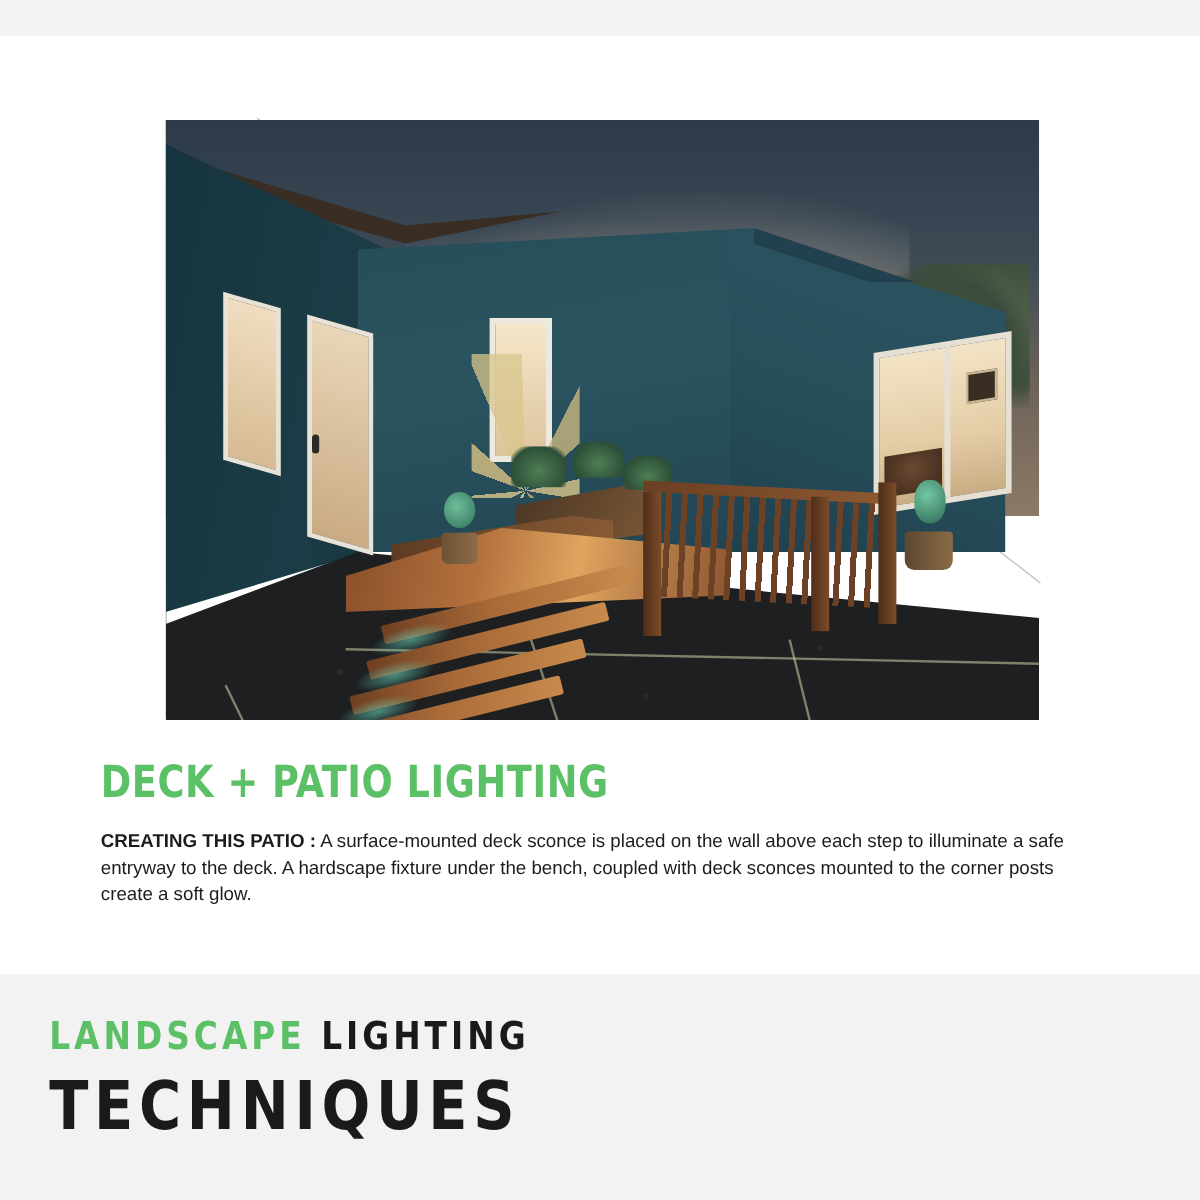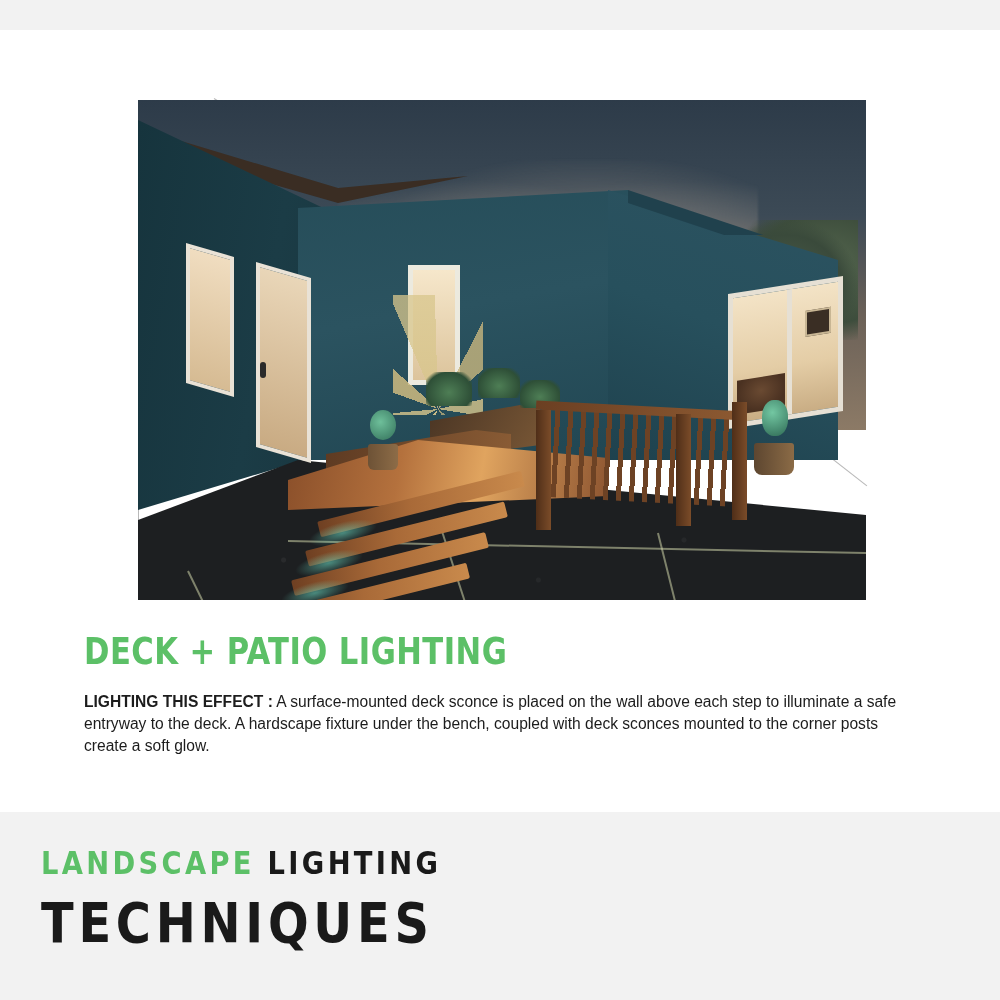--- a/index.html
+++ b/index.html
@@ -413,21 +413,21 @@
           <div class="post p2"></div>
           <div class="post p3"></div>
         </div>
       </div>
     </div>
 
     <div class="textblock">
       <div class="headline">DECK + PATIO LIGHTING</div>
 
 
-      <p class="para"><b>LIGHTING THIS EFFECT :</b><span> A surface-mounted deck sconce is placed on the wall above each step to illuminate a safe entryway to the deck. A hardscape fixture under the bench, coupled with deck sconces mounted to the corner posts create a soft glow.</span></p>
+      <p class="para"><b>CREATING THIS PATIO :</b><span> A surface-mounted deck sconce is placed on the wall above each step to illuminate a safe entryway to the deck. A hardscape fixture under the bench, coupled with deck sconces mounted to the corner posts create a soft glow.</span></p>
     </div>
   </div>
 
   <div class="footer">
     <div class="footer-inner">
       <div class="f-line1">
         <span class="green">LANDSCAPE</span>
         <span class="dark">LIGHTING</span>
       </div>
       <div class="f-line2">TECHNIQUES</div>

